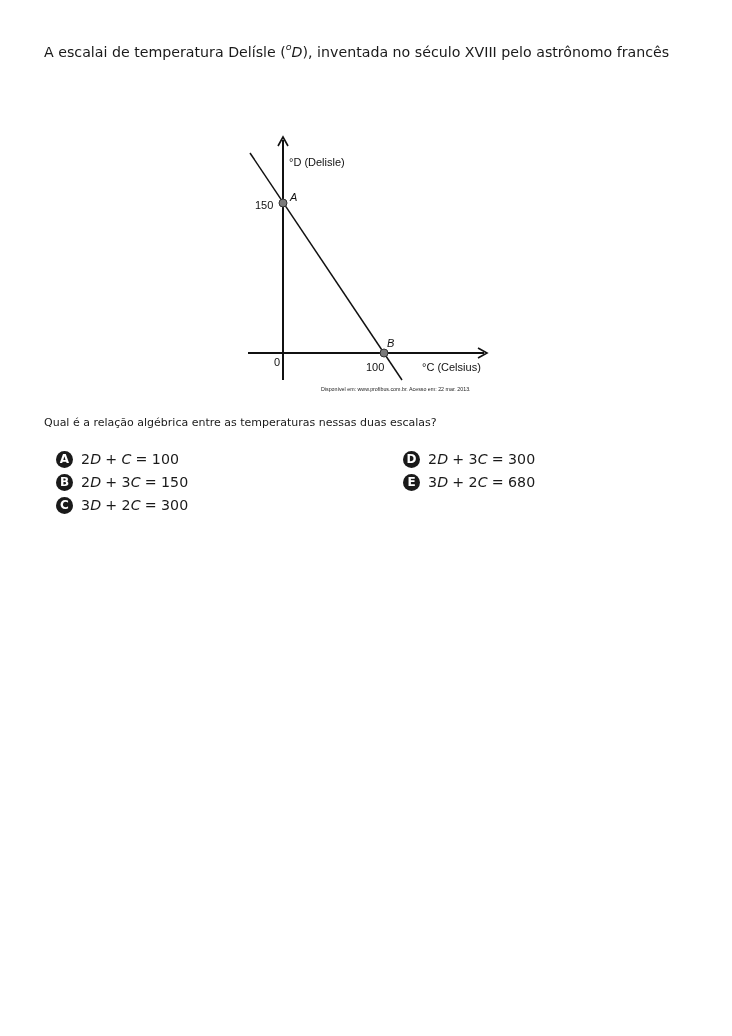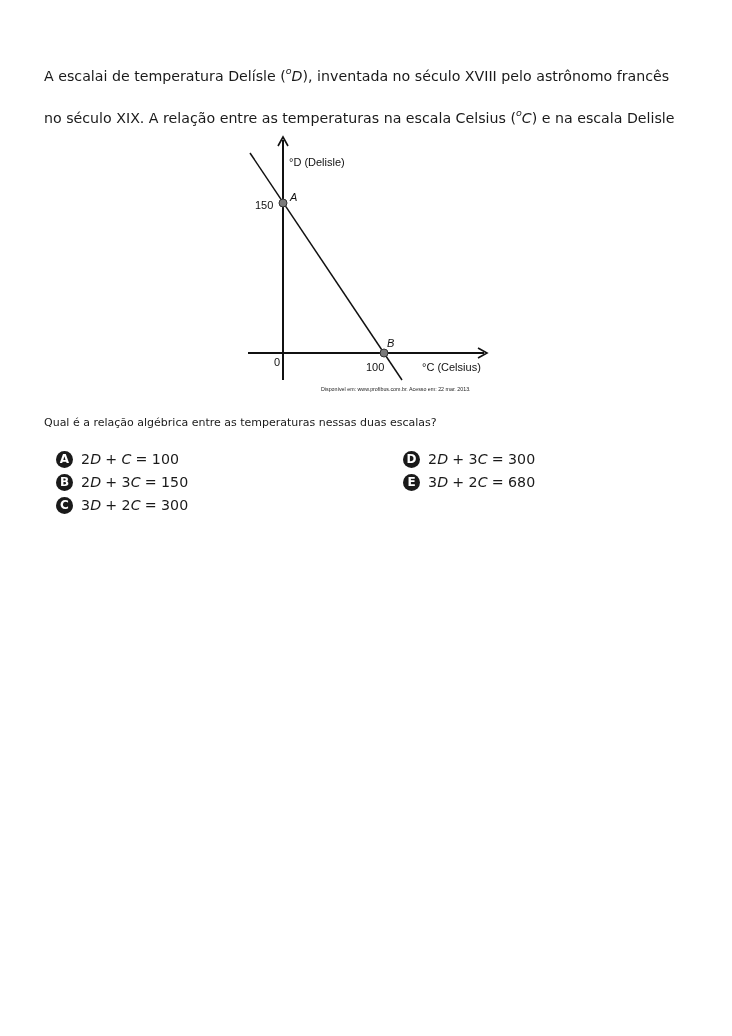--- a/index.html
+++ b/index.html
@@ -4,21 +4,21 @@
 <style>
   html, body { margin: 0; padding: 0; background: #ffffff; }
   body {
     width: 732px; height: 1036px; position: relative; overflow: hidden;
     font-family: "DejaVu Sans", sans-serif; color: #1a1a1a;
   }
   .intro {
     position: absolute; left: 44px; top: 43px; width: 650px;
     font-size: 14.2px; line-height: 18px; margin: 0;
   }
-  .intro .line { display: block; white-space: nowrap; margin-top: 24px; }
+  .intro .line { display: block; white-space: nowrap; }
   .intro .just { display: flex; justify-content: space-between; }
   .intro i, .opt i { font-style: italic; }
   sup { font-size: 9.5px; line-height: 0; position: relative; top: -1px; vertical-align: super; font-style: italic; }
   .chart { position: absolute; left: 240px; top: 130px; width: 270px; height: 280px; }
   .chart svg { display: block; }
   .question {
     position: absolute; left: 44px; top: 416px; font-size: 11px; margin: 0;
   }
   .opts { position: absolute; left: 0; top: 0; }
   .opt {
@@ -32,21 +32,20 @@
   .eq { letter-spacing: 0.2px; text-align: right; }
   .eq .op { margin: 0 4px; }
 </style>
 </head>
 <body>
 
 <div class="intro">
   <span class="line just">
     <span><span>A escalai de temperatura Delísle (</span><sup>o</sup><i>D</i><span>), inventada no século XVIII pelo astrônomo francês</span></span>
   </span>
-  <span class="line"><span>no século XIX. A relação entre as temperaturas na escala Celsius (</span><sup>o</sup><i>C</i><span>) e na escala Delisle</span></span>
 </div>
 
 <div class="chart">
   <svg width="270" height="280" viewBox="0 0 270 280" xmlns="http://www.w3.org/2000/svg">
 
     <line x1="43" y1="250" x2="43" y2="10" stroke="#111" stroke-width="2"></line>
     <polyline points="38,16 43,7 48,16" fill="none" stroke="#111" stroke-width="1.6"></polyline>
 
     <line x1="8" y1="223" x2="244" y2="223" stroke="#111" stroke-width="2"></line>
     <polyline points="238,218 247,223 238,228" fill="none" stroke="#111" stroke-width="1.6"></polyline>

